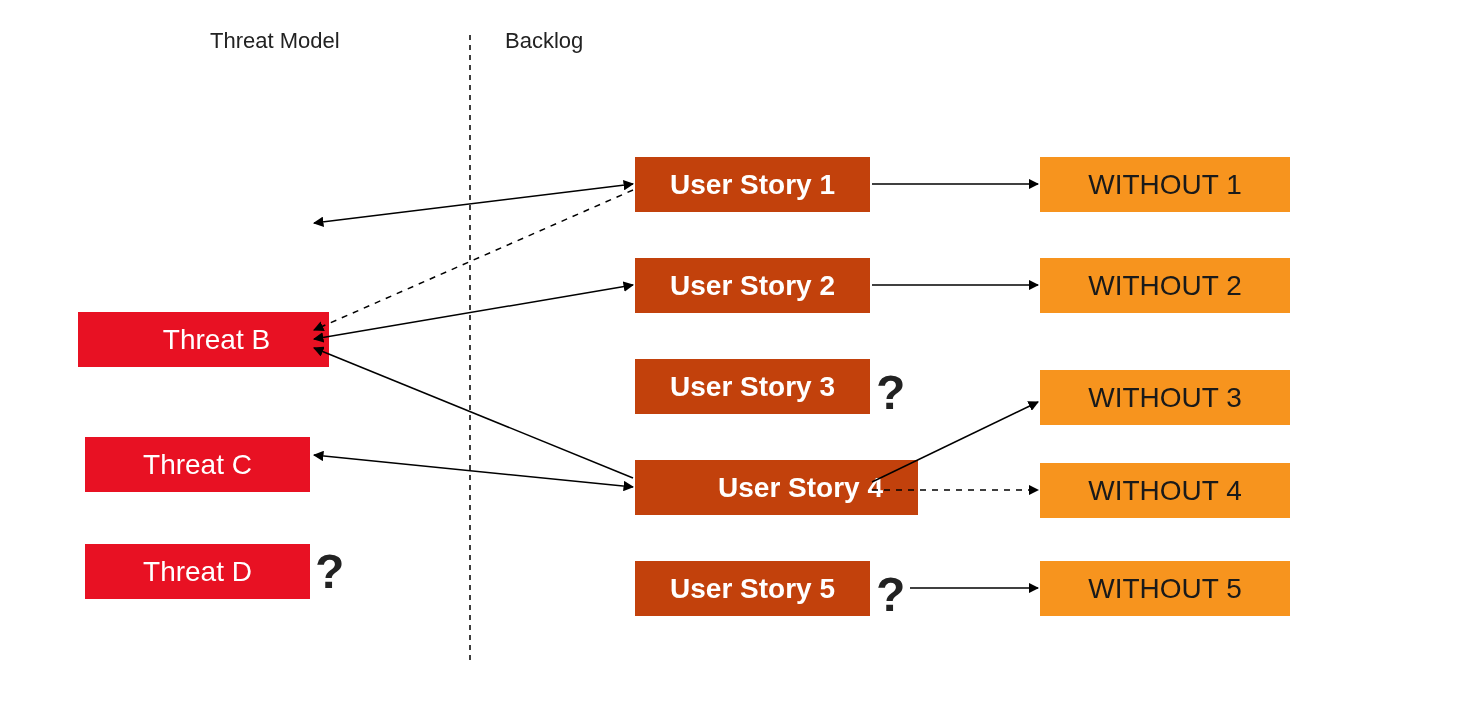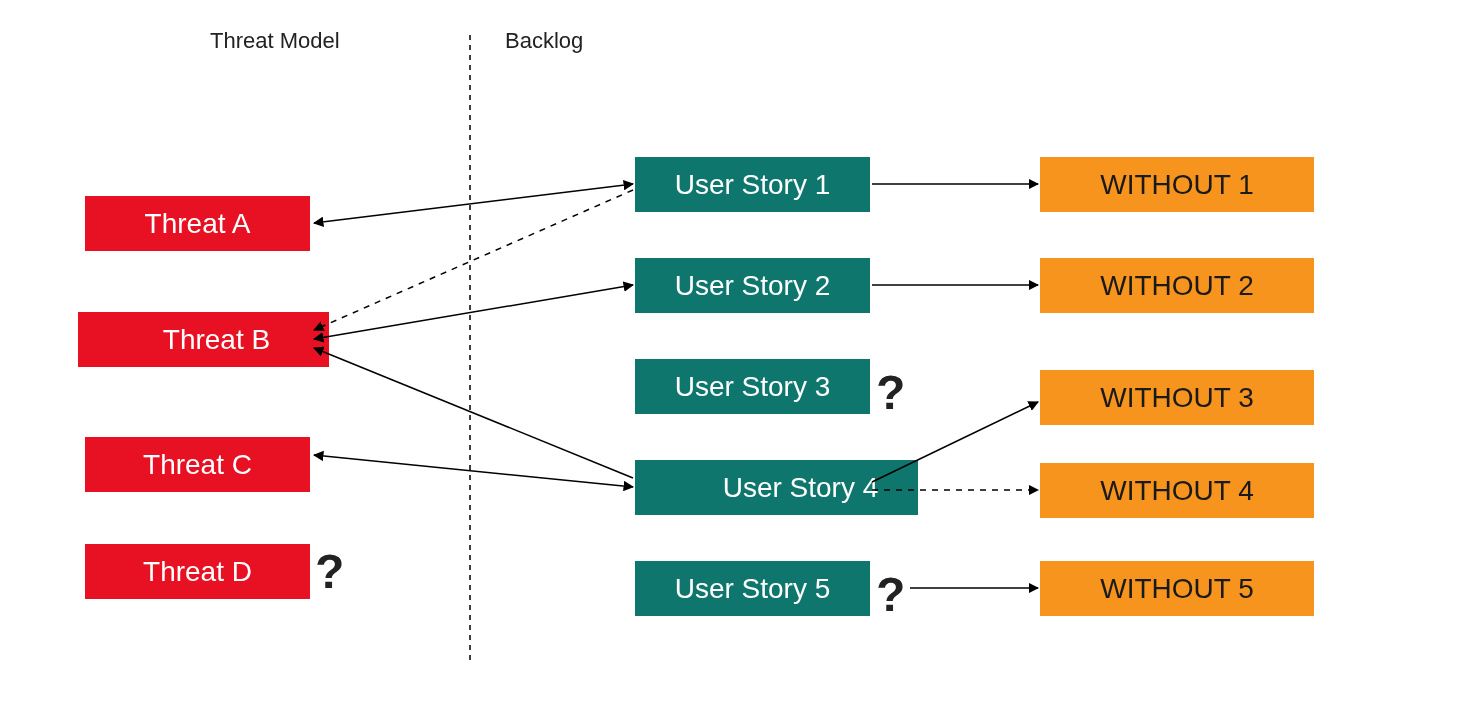--- a/index.html
+++ b/index.html
@@ -1,33 +1,32 @@
 <!DOCTYPE html>
 <html><head>
 <meta charset="utf-8">
 <style>
   html,body{margin:0;padding:0;width:1472px;height:705px;background:#fff;font-family:"Segoe UI","Helvetica Neue",Arial,sans-serif;}
   .stage{position:relative;width:1472px;height:705px;}
   .heading{position:absolute;font-size:22px;color:#222;}
   .box{position:absolute;display:flex;align-items:center;justify-content:center;font-size:28px;color:#fff;white-space:nowrap;}
   .threat{background:#E81123;width:225px;height:55px;font-weight:400;}
-  .story{background:#0f766e;width:235px;height:55px;font-weight:400;}
-  .without{background:#F7941E;width:274px;height:55px;font-weight:400;color:#1a1a1a;}
+  .story{background:#c2410c;width:235px;height:55px;font-weight:700;}
+  .without{background:#F7941E;width:250px;height:55px;font-weight:400;color:#1a1a1a;}
   .q{position:absolute;font-size:48px;font-weight:700;color:#222;}
   svg.lines{position:absolute;left:0;top:0;width:1472px;height:705px;pointer-events:none;}
 </style>
 </head>
 <body>
 
 <div class="stage">
 
   <div class="heading" style="left:210px;top:28px;">Threat Model</div>
   <div class="heading" style="left:505px;top:28px;">Backlog</div>
 
-  <div class="box threat" style="left:85px;top:196px;">Threat A</div>
   <div class="box threat" style="left:78px;top:312px;padding-left:26px;">Threat B</div>
   <div class="box threat" style="left:85px;top:428px;margin-top:9px;">Threat C</div>
   <div class="box threat" style="left:85px;top:544px;">Threat D</div>
 
   <div class="box story" style="left:635px;top:157px;">User Story 1</div>
   <div class="box story" style="left:635px;top:258px;">User Story 2</div>
   <div class="box story" style="left:635px;top:359px;">User Story 3</div>
   <div class="box story" style="left:635px;top:460px;padding-left:48px;">User Story 4</div>
   <div class="box story" style="left:635px;top:561px;">User Story 5</div>
 

